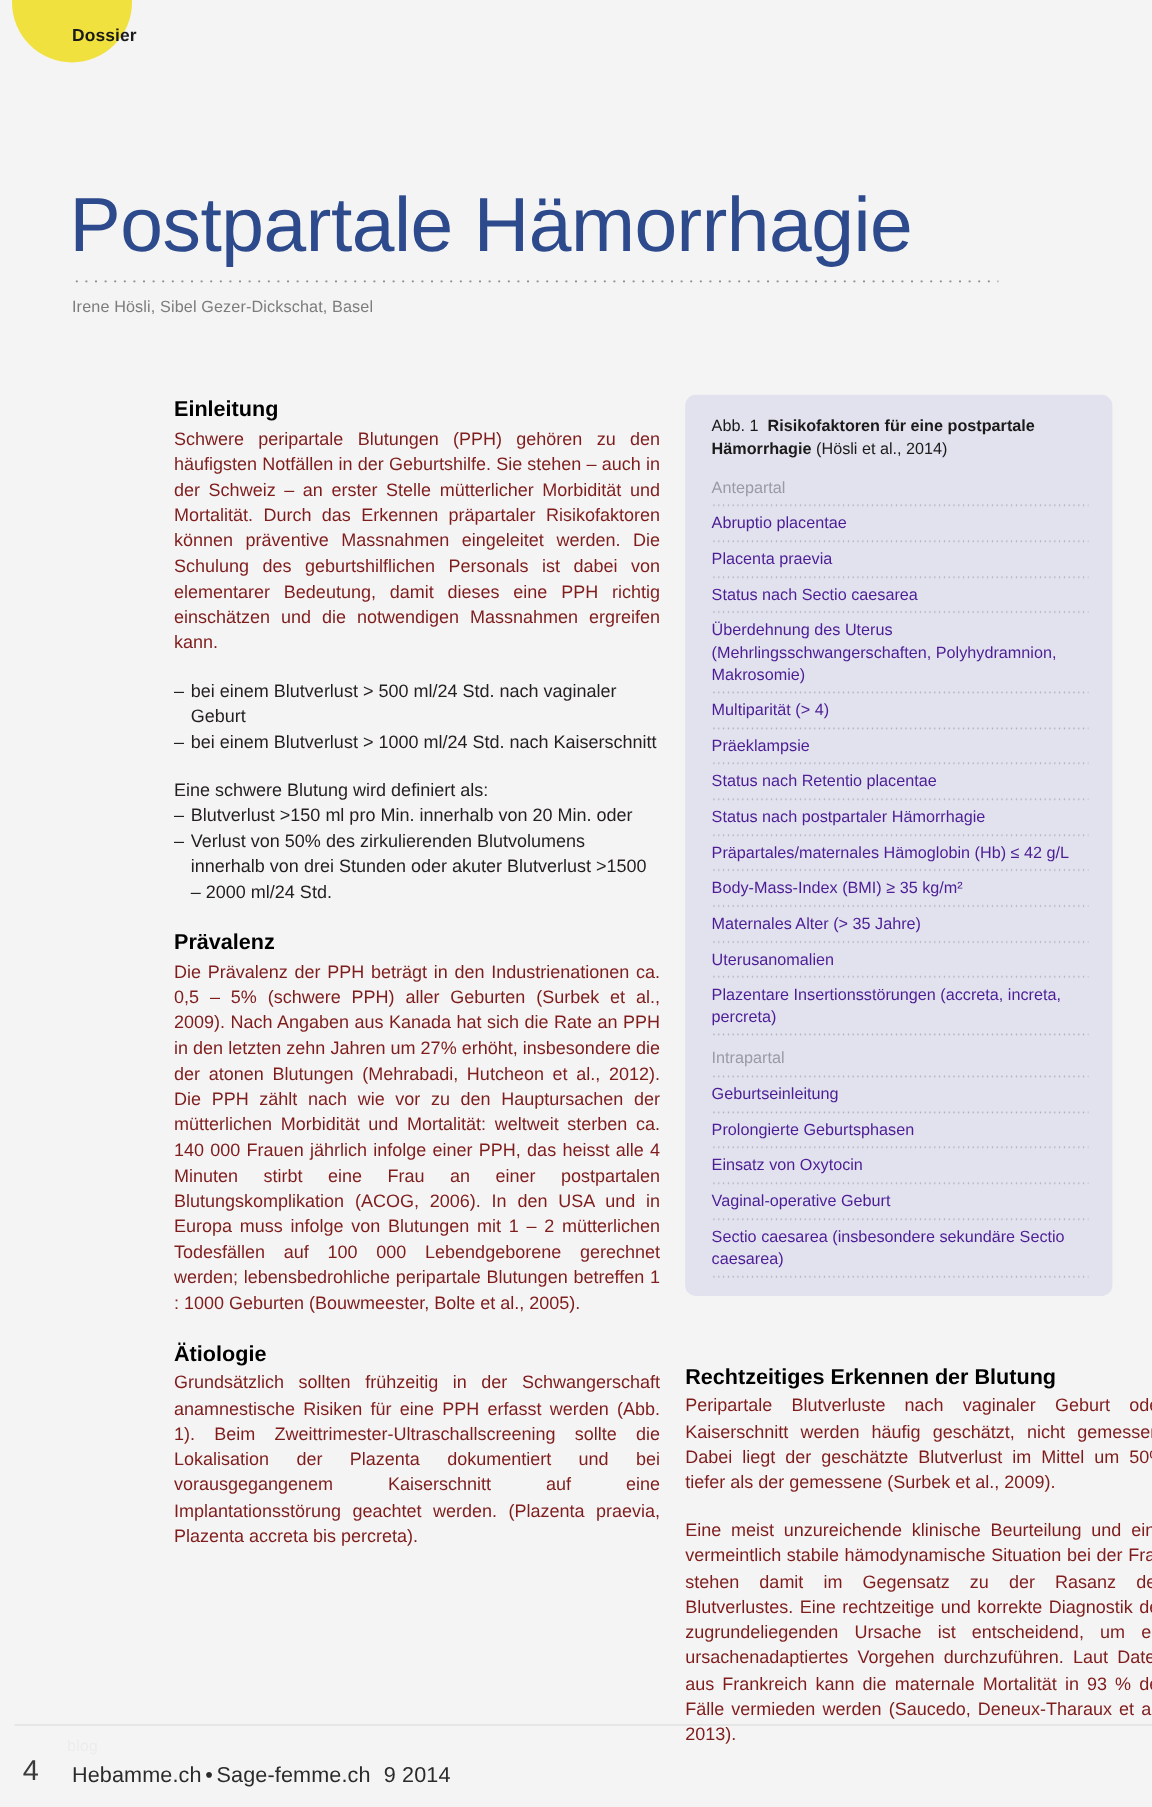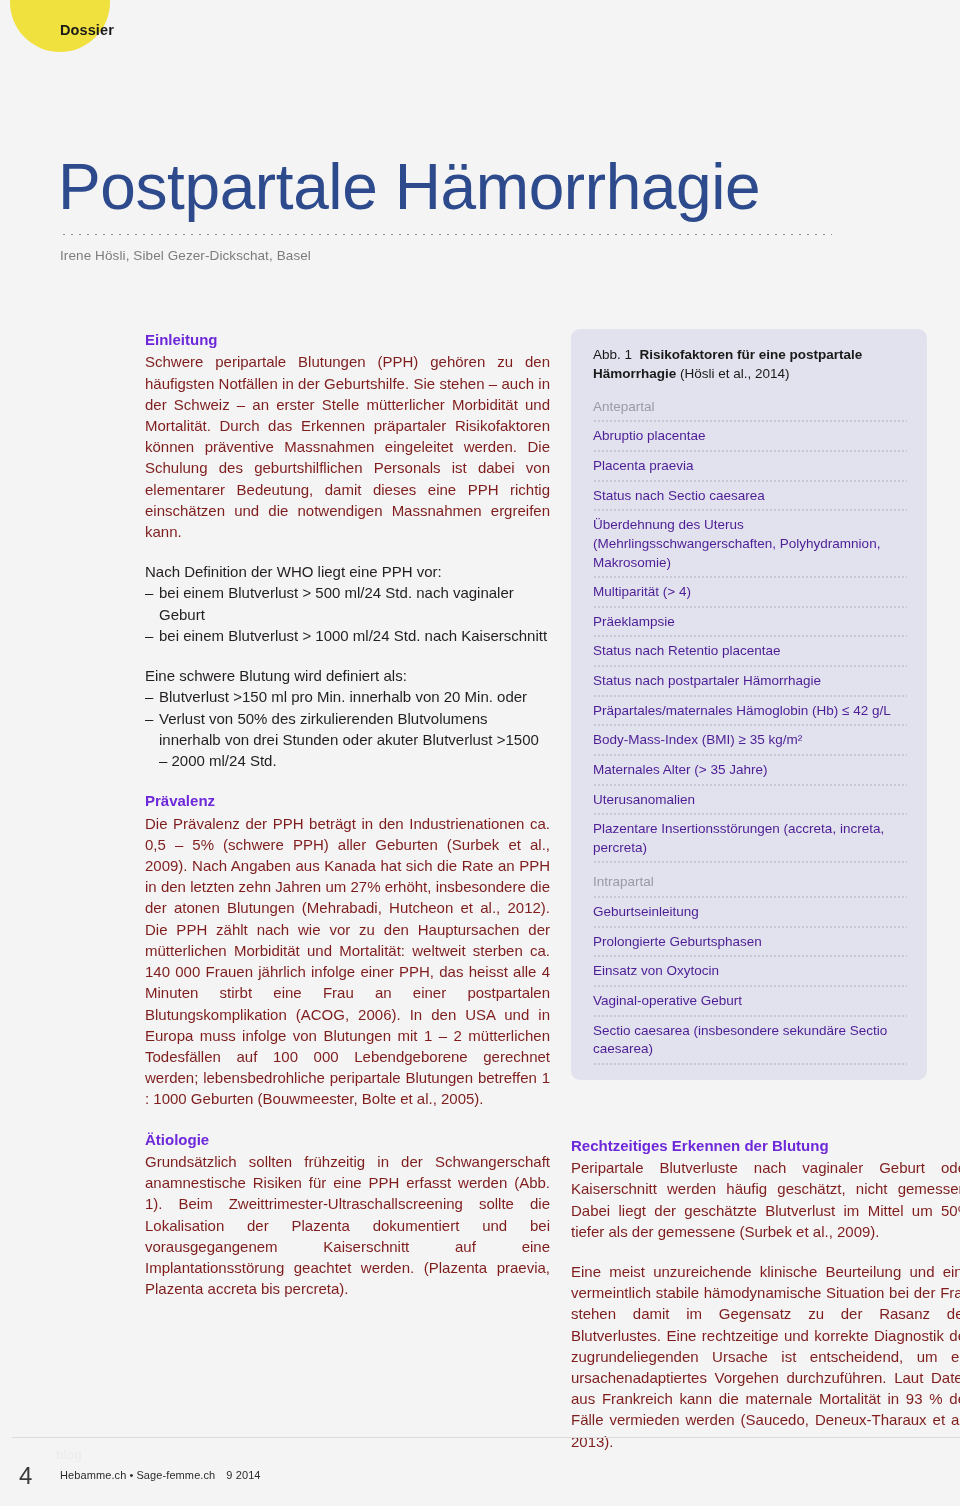--- a/index.html
+++ b/index.html
@@ -87,24 +87,24 @@
     width: 405px;
   }
   .col-right {
     position: absolute;
     left: 559px;
     top: 329px;
     width: 400px;
   }
 
   h2.sec {
-    font-size: 15px;
+    font-size: 18px;
     font-weight: bold;
     margin: 0 0 1px 0;
-    color: #6d28d9;
+    color: #000000;
     line-height: 1.42;
   }
   p.body {
     font-size: 15px;
     line-height: 1.415;
     margin: 0;
     color: #7f1d1d;
     text-align: justify;
     -webkit-hyphens: manual;
     hyphens: manual;
@@ -195,21 +195,21 @@
     position: absolute;
     left: 7px;
     top: 1462px;
     font-size: 24px;
     color: #3a3a3a;
   }
   .footer-text {
     position: absolute;
     left: 48px;
     top: 1469px;
-    font-size: 11px;
+    font-size: 18px;
     color: #2b2b2b;
     letter-spacing: .1px;
   }
   .footer-text .sep { padding: 0 3px; }
   .footer-text .issue { padding-left: 11px; }
 </style>
 </head>
 <body>
 
 <div class="page">
@@ -222,21 +222,20 @@
   <div class="dotrule"></div>
   <div class="byline">Irene Hösli, Sibel Gezer-Dickschat, Basel</div>
 
   <div class="col-left">
 
     <h2 class="sec">Einleitung</h2>
     <p class="body">Schwere peripartale Blutungen (PPH) gehören zu den häufigsten Notfällen in der Geburtshilfe. Sie stehen – auch in der Schweiz – an erster Stelle mütterlicher Morbidität und Mortalität. Durch das Erkennen präpartaler Risikofaktoren können präventive Massnahmen eingeleitet werden. Die Schulung des geburtshilflichen Personals ist dabei von elementarer Bedeutung, damit dieses eine PPH richtig einschätzen und die notwendigen Massnahmen ergreifen kann.</p>
 
     <div class="gap"></div>
 
-    <div class="lead-line">Nach Definition der WHO liegt eine PPH vor:</div>
     <ul class="dashlist">
       <li>bei einem Blutverlust &gt; 500 ml/24 Std. nach vaginaler Geburt</li>
       <li>bei einem Blutverlust &gt; 1000 ml/24 Std. nach Kaiserschnitt</li>
     </ul>
 
     <div class="gap"></div>
 
     <div class="lead-line">Eine schwere Blutung wird definiert als:</div>
     <ul class="dashlist">
       <li>Blutverlust &gt;150 ml pro Min. innerhalb von 20 Min. oder</li>

